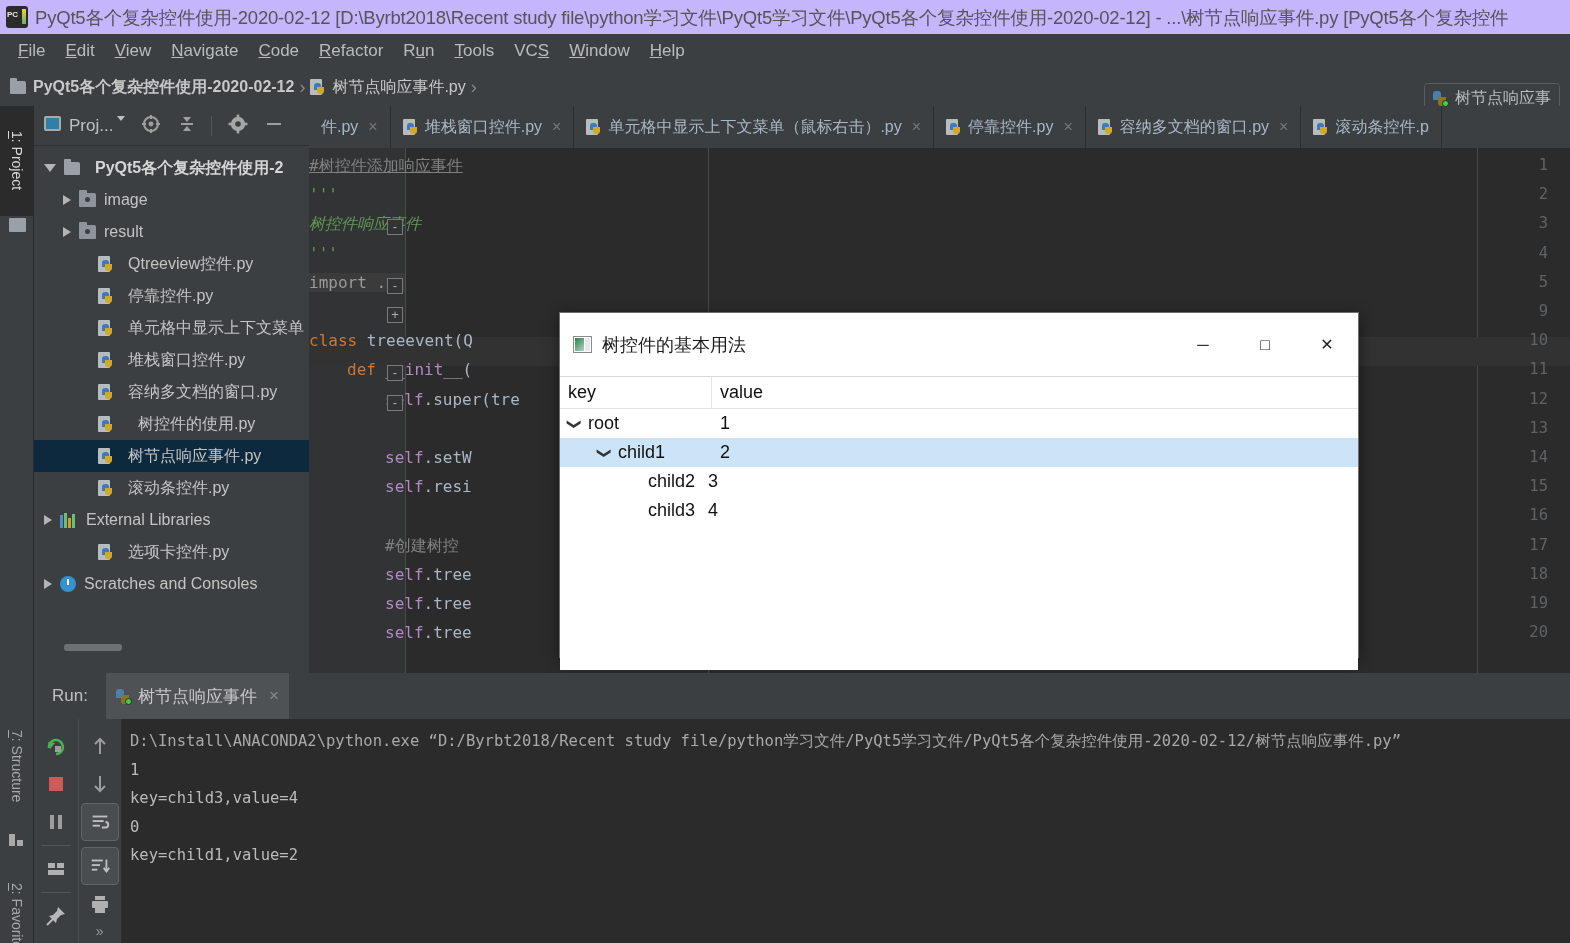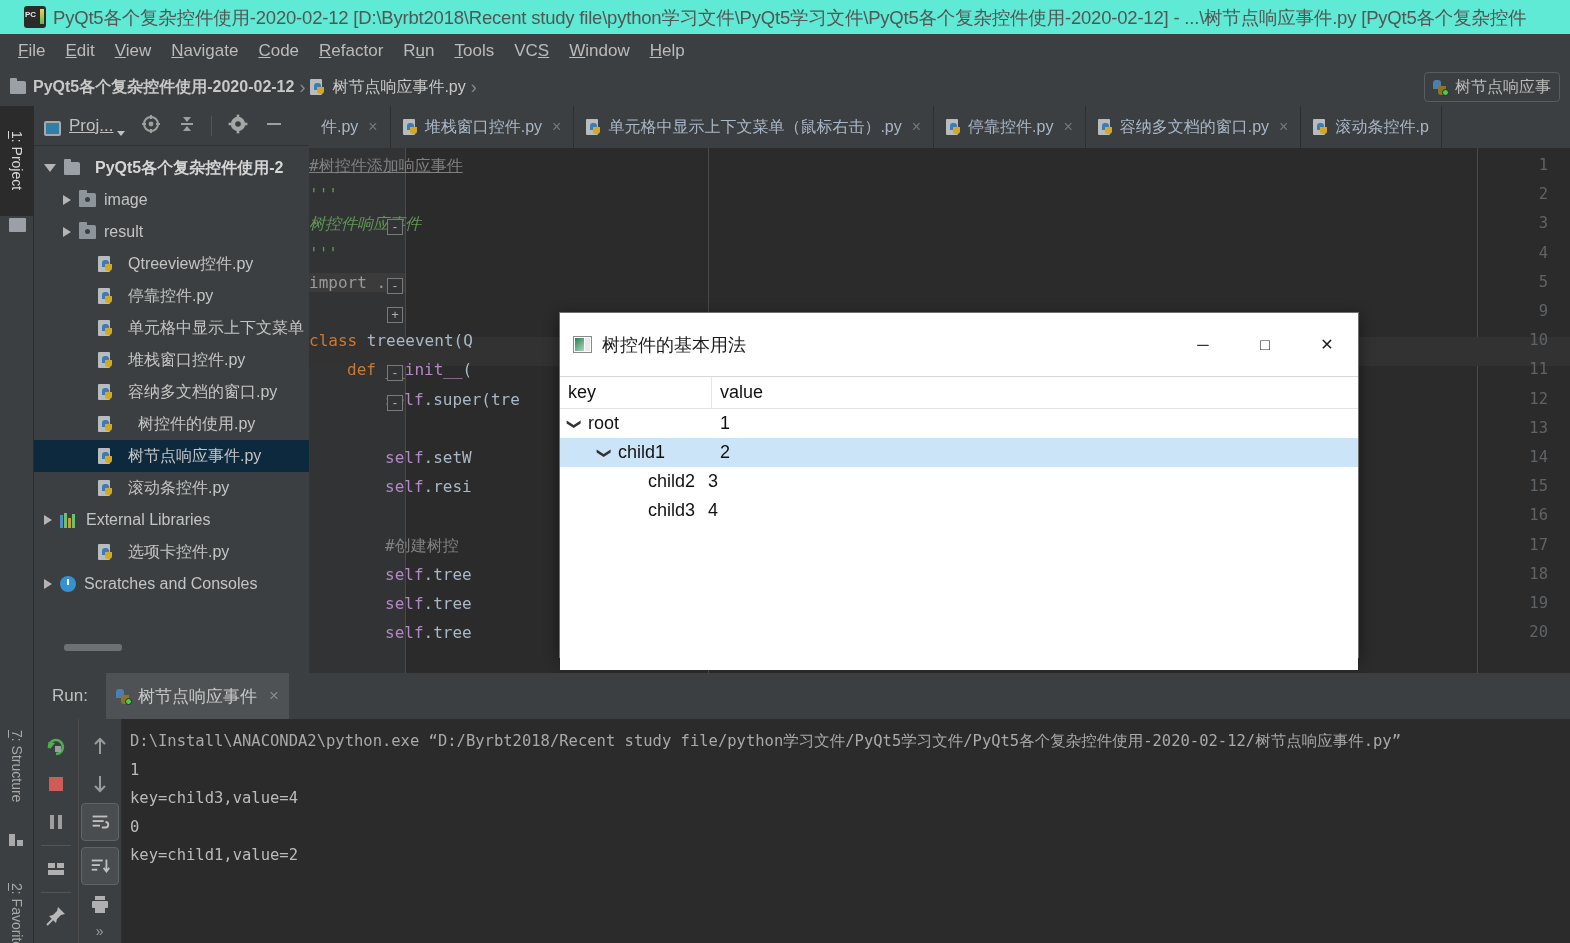--- a/index.html
+++ b/index.html
@@ -12,23 +12,23 @@
   }
   #app {
     position: relative;
     width: 1570px; height: 943px;
     background: #3c3f41;
   }
 
   
   .titlebar {
     position: absolute; left: 0; top: 0; width: 1570px; height: 34px;
-    background: #5eead4;
+    background: #c4b5fd;
     display: flex; align-items: center;
-    padding-left: 24px;
+    padding-left: 6px;
     overflow: hidden;
     white-space: nowrap;
   }
   .title-icon {
     width: 22px; height: 22px; flex: 0 0 22px;
     margin-right: 7px;
     background: #2b2b2b;
     border-radius: 3px;
     position: relative;
     display: inline-block;
@@ -92,21 +92,21 @@
   }
   .py-ic .snake-a {
     position: absolute; left: 4px; top: 4px; width: 7px; height: 7px;
     background: #3a7cb8; border-radius: 3px 3px 0 0;
   }
   .py-ic .snake-b {
     position: absolute; left: 7px; top: 8px; width: 7px; height: 7px;
     background: #d3a827; border-radius: 0 0 3px 3px;
   }
   .nav-right-chip {
-    position: absolute; right: 10px; top: 4px; height: 30px;
+    position: absolute; right: 10px; top: 15px; height: 30px;
     border: 1px solid #5a5d5f; border-radius: 4px;
     display: flex; align-items: center; padding: 0 8px;
     color: #bbb; font-size: 16px; background: #3c3f41;
     max-width: 148px; overflow: hidden; white-space: nowrap;
   }
   .py-run-ic {
     width: 16px; height: 17px; margin-right: 6px; position: relative; flex: 0 0 16px;
   }
   .py-run-ic .a { position: absolute; left: 0; top: 1px; width: 8px; height: 9px;
     background: #4c7fae; border-radius: 3px 3px 0 0; }
@@ -136,21 +136,21 @@
   .projpanel {
     position: absolute; left: 34px; top: 106px; width: 275px; height: 567px;
     background: #3c3f41;
   }
   .proj-header {
     position: absolute; left: 0; top: 0; width: 275px; height: 40px;
     background: #3c3f41; display: flex; align-items: center;
     padding-left: 10px; border-bottom: 1px solid #323232;
   }
   .proj-title {
-    display: flex; align-items: flex-end; color: #c0c0c0; font-size: 17px; text-decoration: underline;
+    display: flex; align-items: flex-start; color: #c0c0c0; font-size: 17px;
   }
   .proj-sq {
     width: 17px; height: 15px; border: 2px solid #a9a9a9; background: #2f7fa8;
     margin-right: 8px; border-radius: 2px;
   }
   .caret-dn {
     width: 0; height: 0; border-left: 4px solid transparent; border-right: 4px solid transparent;
     border-top: 5px solid #c0c0c0; margin-left: 4px;
   }
   .hdr-icon { margin-left: 16px; opacity: .85; cursor: pointer; }

